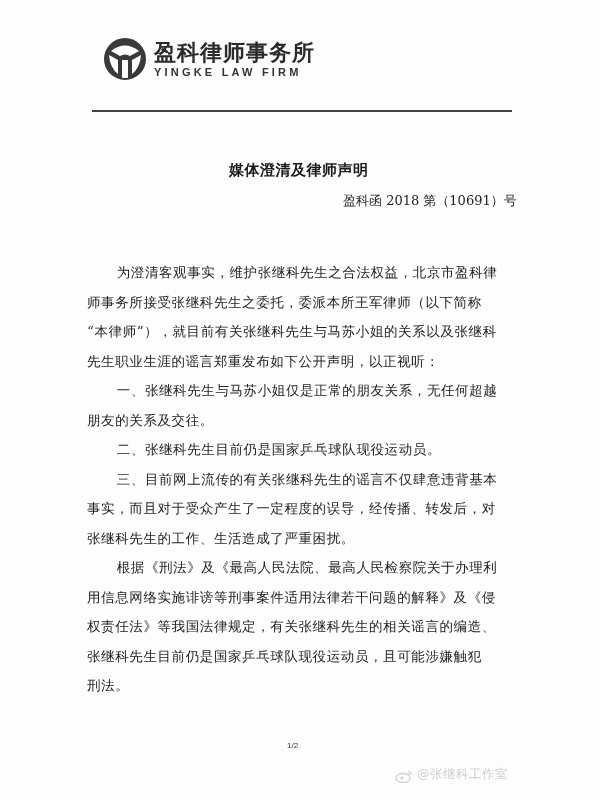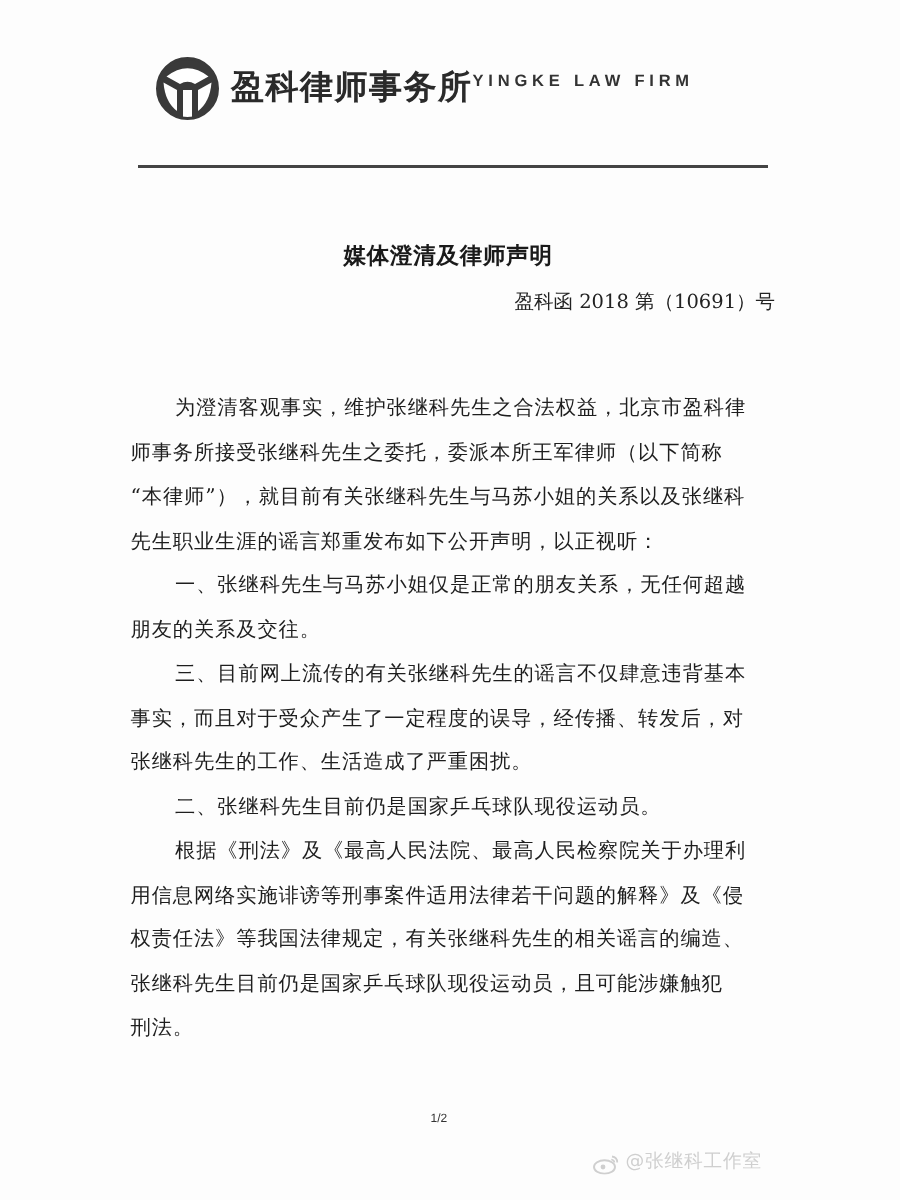--- a/index.html
+++ b/index.html
@@ -5,21 +5,21 @@
   html, body { margin: 0; padding: 0; }
   body {
     width: 600px; height: 800px; background: #ffffff; position: relative; overflow: hidden;
     font-family: "DejaVu Serif", "Liberation Serif", serif; color: #1e1e1e;
   }
   .page { position: absolute; left: 0; top: 0; width: 600px; height: 800px; background: #fdfdfd; }
 
   
   .logo-block { position: absolute; left: 104px; top: 36px; height: 46px; display: flex; align-items: center; }
   .logo-mark { width: 42px; height: 42px; margin-right: 8px; }
-  .logo-text { display: flex; }
+  .logo-text { display: flex; flex-direction: column; }
   .logo-cn { font-family: "DejaVu Sans", sans-serif; font-size: 22px; font-weight: bold; letter-spacing: 1px; color: #2a2a2a; line-height: 24px; }
   .logo-en { font-family: "Liberation Sans", sans-serif; font-size: 11px; font-weight: bold; letter-spacing: 3.2px; color: #333; margin-top: 1px; }
 
   .contact-block { position: absolute; left: 306px; top: 14px; width: 250px; font-family: "DejaVu Sans", sans-serif; font-size: 8px; line-height: 10.5px; color: #333; }
   .contact-block .line { white-space: nowrap; }
   .contact-block .mono { font-family: "DejaVu Sans Mono", monospace; font-size: 7px; }
   .header-rule { position: absolute; left: 92px; top: 110px; width: 420px; height: 2px; background: #444; }
 
   
   .doc-title { position: absolute; left: 229px; top: 161px; font-family: Liberation Sans, sans-serif; font-weight: bold; font-size: 15px; letter-spacing: 0.5px; color: #1a1a1a; }
@@ -65,26 +65,26 @@
       <span>为澄清客观事实，维护张继科先生之合法权益，北京市盈科律</span><br>
       <span>师事务所接受张继科先生之委托，委派本所王军律师（以下简称</span><br>
       <span>“本律师”），就目前有关张继科先生与马苏小姐的关系以及张继科</span><br>
       <span>先生职业生涯的谣言郑重发布如下公开声明，以正视听：</span>
     </p>
     <p class="para">
       <span>一、张继科先生与马苏小姐仅是正常的朋友关系，无任何超越</span><br>
       <span>朋友的关系及交往。</span>
     </p>
     <p class="para">
+      <span>二、张继科先生目前仍是国家乒乓球队现役运动员。</span>
+    </p>
+    <p class="para">
       <span>三、目前网上流传的有关张继科先生的谣言不仅肆意违背基本</span><br>
       <span>事实，而且对于受众产生了一定程度的误导，经传播、转发后，对</span><br>
       <span>张继科先生的工作、生活造成了严重困扰。</span>
-    </p>
-    <p class="para">
-      <span>二、张继科先生目前仍是国家乒乓球队现役运动员。</span>
     </p>
     <p class="para">
       <span>根据《刑法》及《最高人民法院、最高人民检察院关于办理利</span><br>
       <span>用信息网络实施诽谤等刑事案件适用法律若干问题的解释》及《侵</span><br>
       <span>权责任法》等我国法律规定，有关张继科先生的相关谣言的编造、</span><br>
       <span>张继科先生目前仍是国家乒乓球队现役运动员，且可能涉嫌触犯</span><br>
       <span>刑法。</span>
     </p>
   </div>
 

